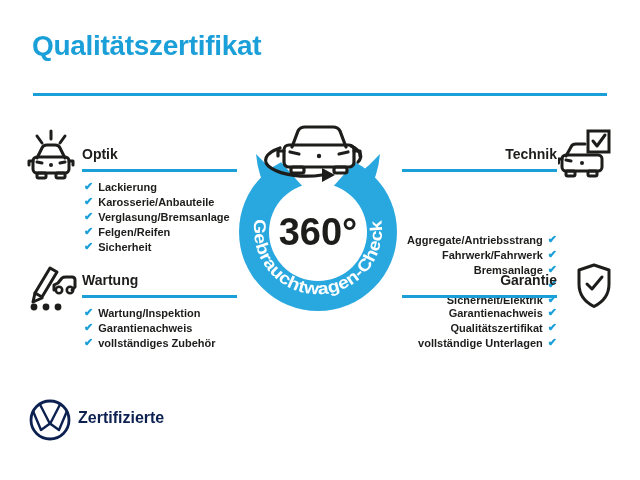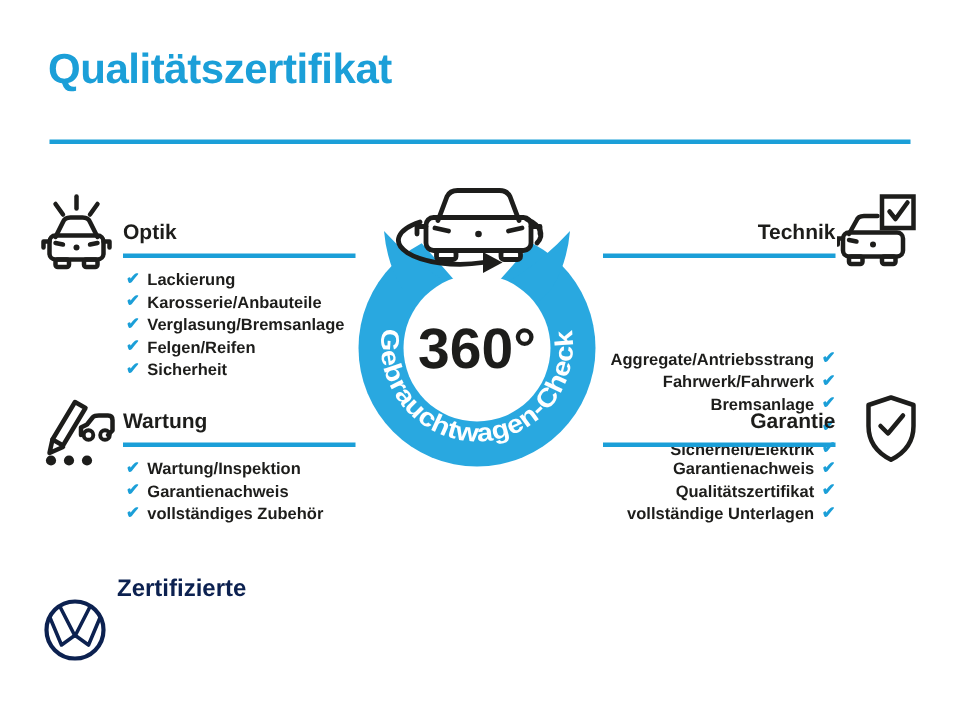--- a/index.html
+++ b/index.html
@@ -9,21 +9,21 @@
          color:#1b9fd8;letter-spacing:-0.3px;}
   .top-rule{position:absolute;left:33px;top:93px;width:574px;height:3px;background:#1b9fd8;}
   .sec-h{position:absolute;font-size:14px;font-weight:700;color:#1d1d1b;}
   .rule{position:absolute;height:3px;width:155px;background:#1b9fd8;}
   .items{position:absolute;margin:0;padding:0;list-style:none;font-size:11px;
          font-weight:700;color:#1d1d1b;}
   .items li{height:15px;display:flex;align-items:center;gap:5px;white-space:nowrap;}
   .items.right li{justify-content:flex-end;}
   .chk{color:#1b9fd8;font-size:11px;line-height:11px;}
   .icon{position:absolute;}
-  .footer-text{position:absolute;left:78px;top:383px;font-size:16px;font-weight:700;
+  .footer-text{position:absolute;left:78px;top:408px;font-size:16px;font-weight:700;
                line-height:20px;color:#0c2150;}
   svg{display:block;}
 </style>
 </head>
 <body>
 
 <div id="canvas">
 
   <div class="title">Qualitätszertifikat</div>
   <div class="top-rule"></div>

